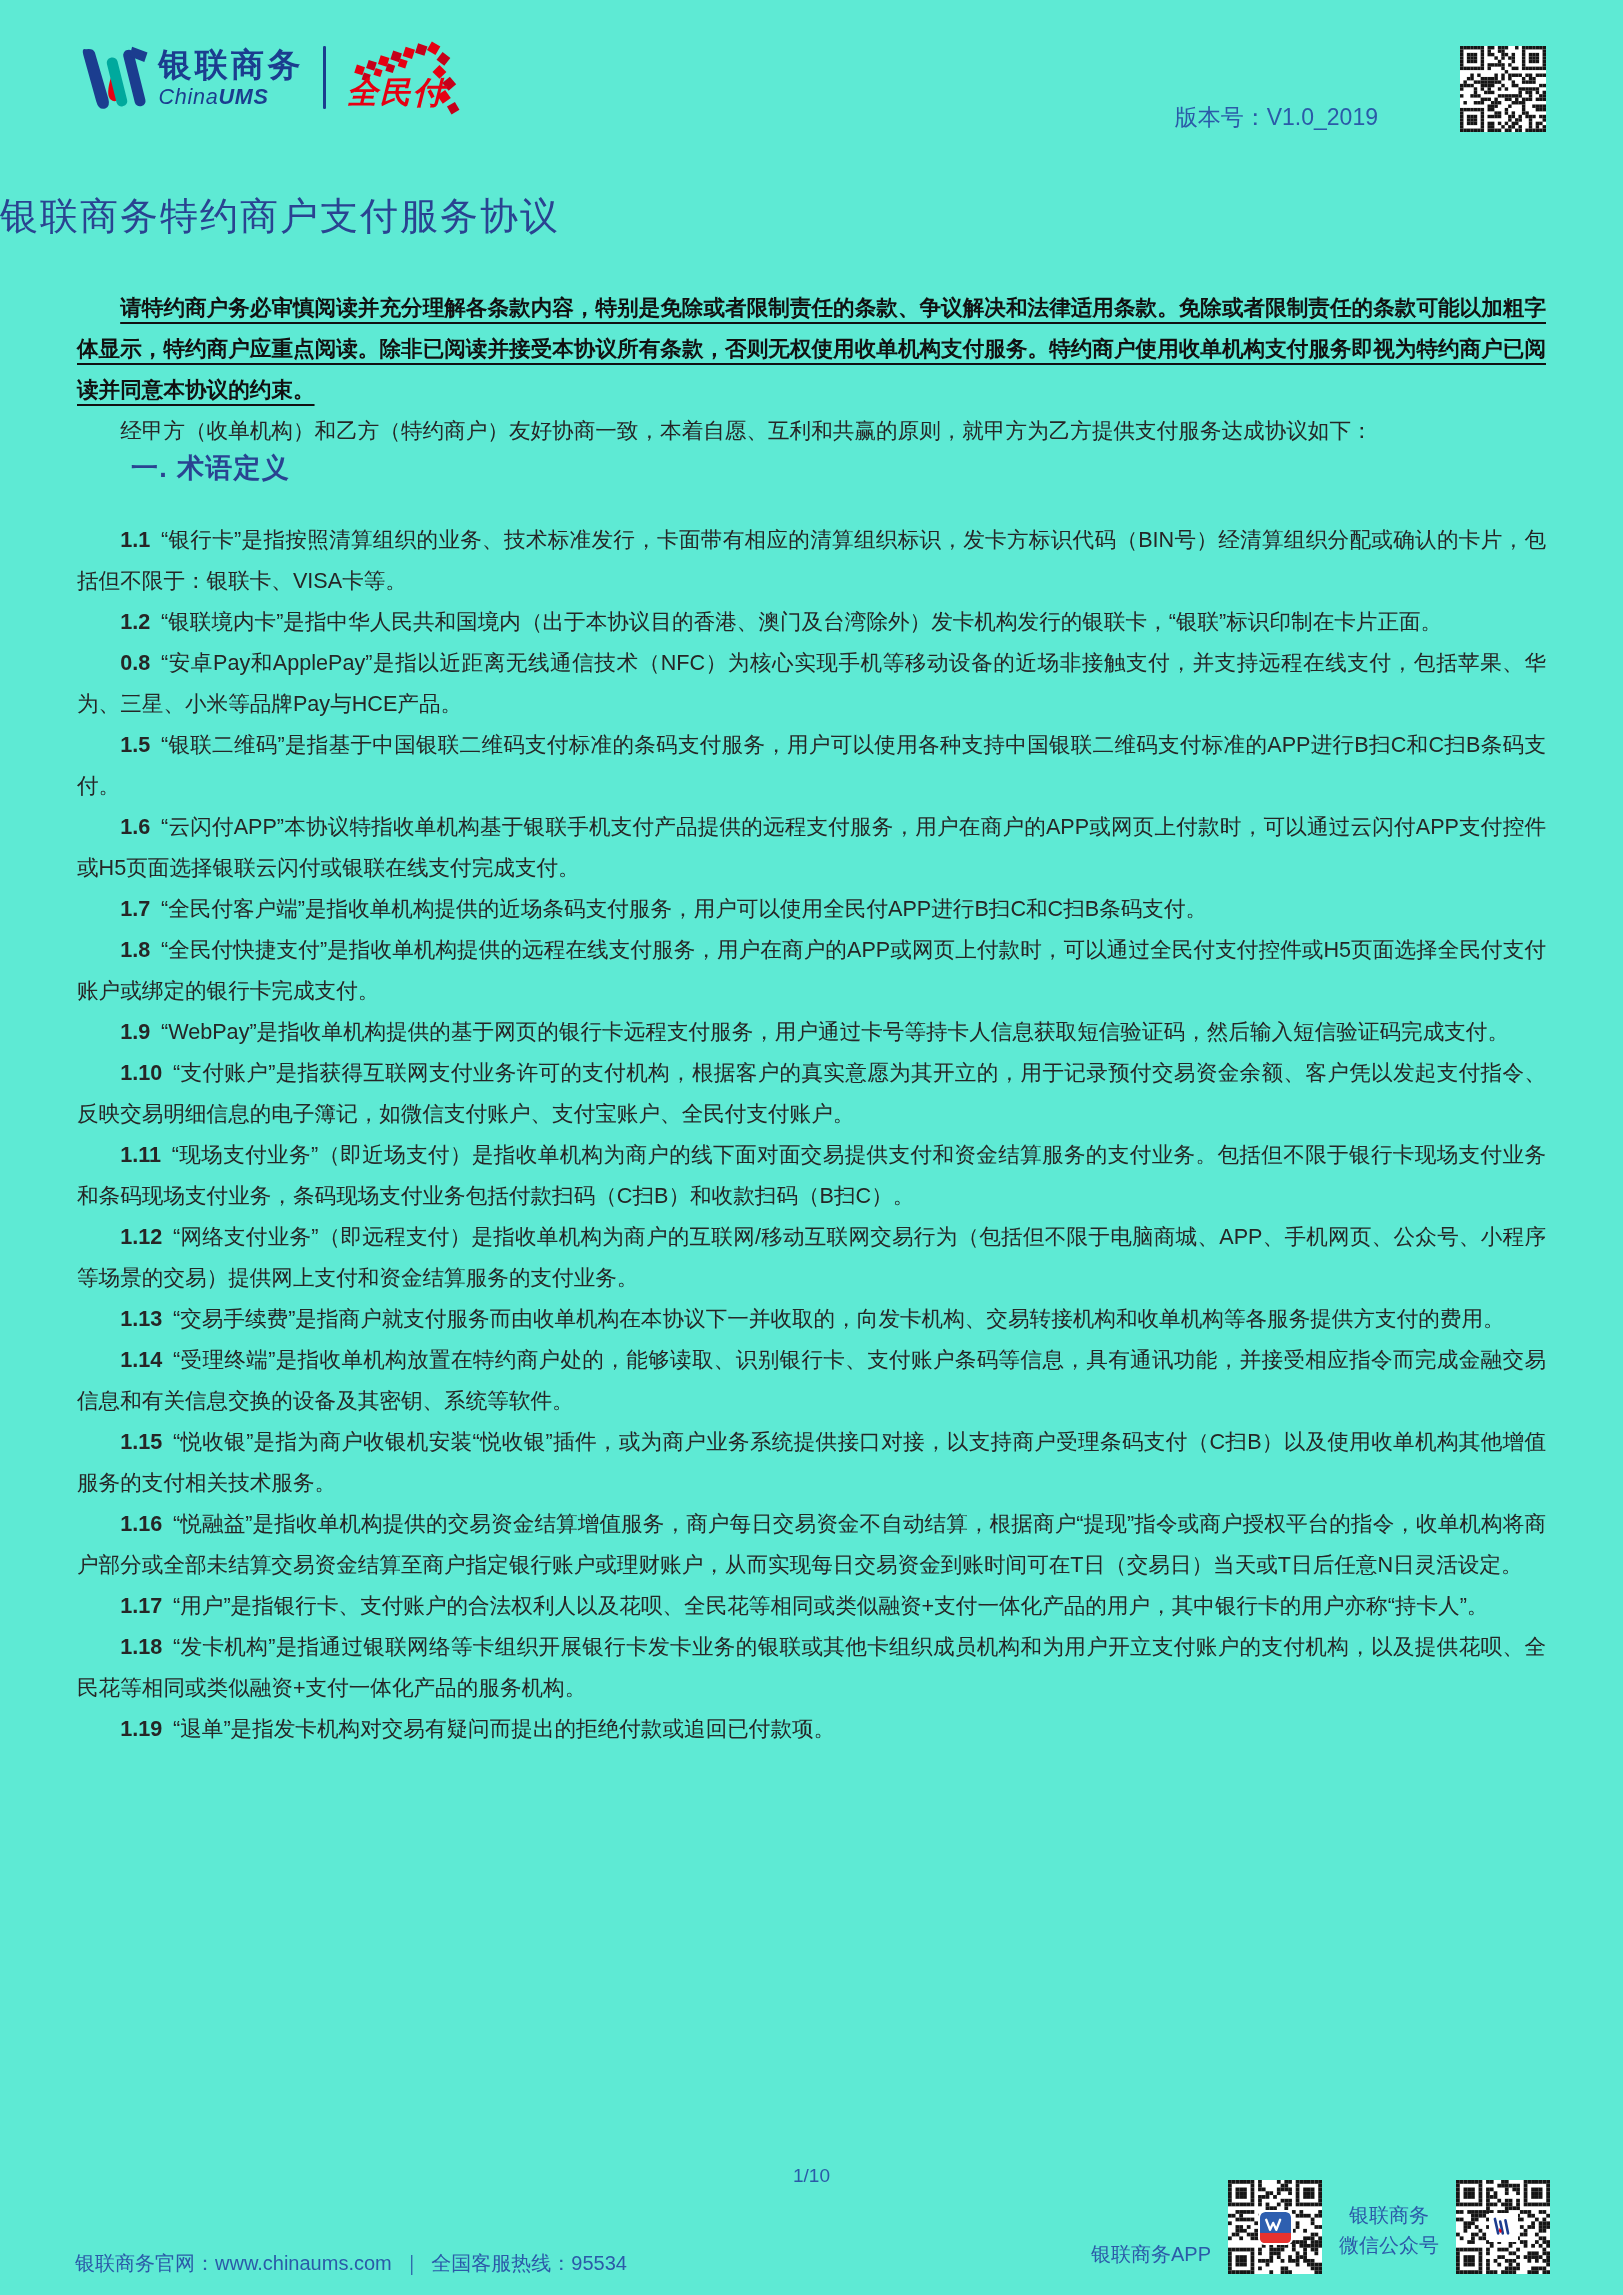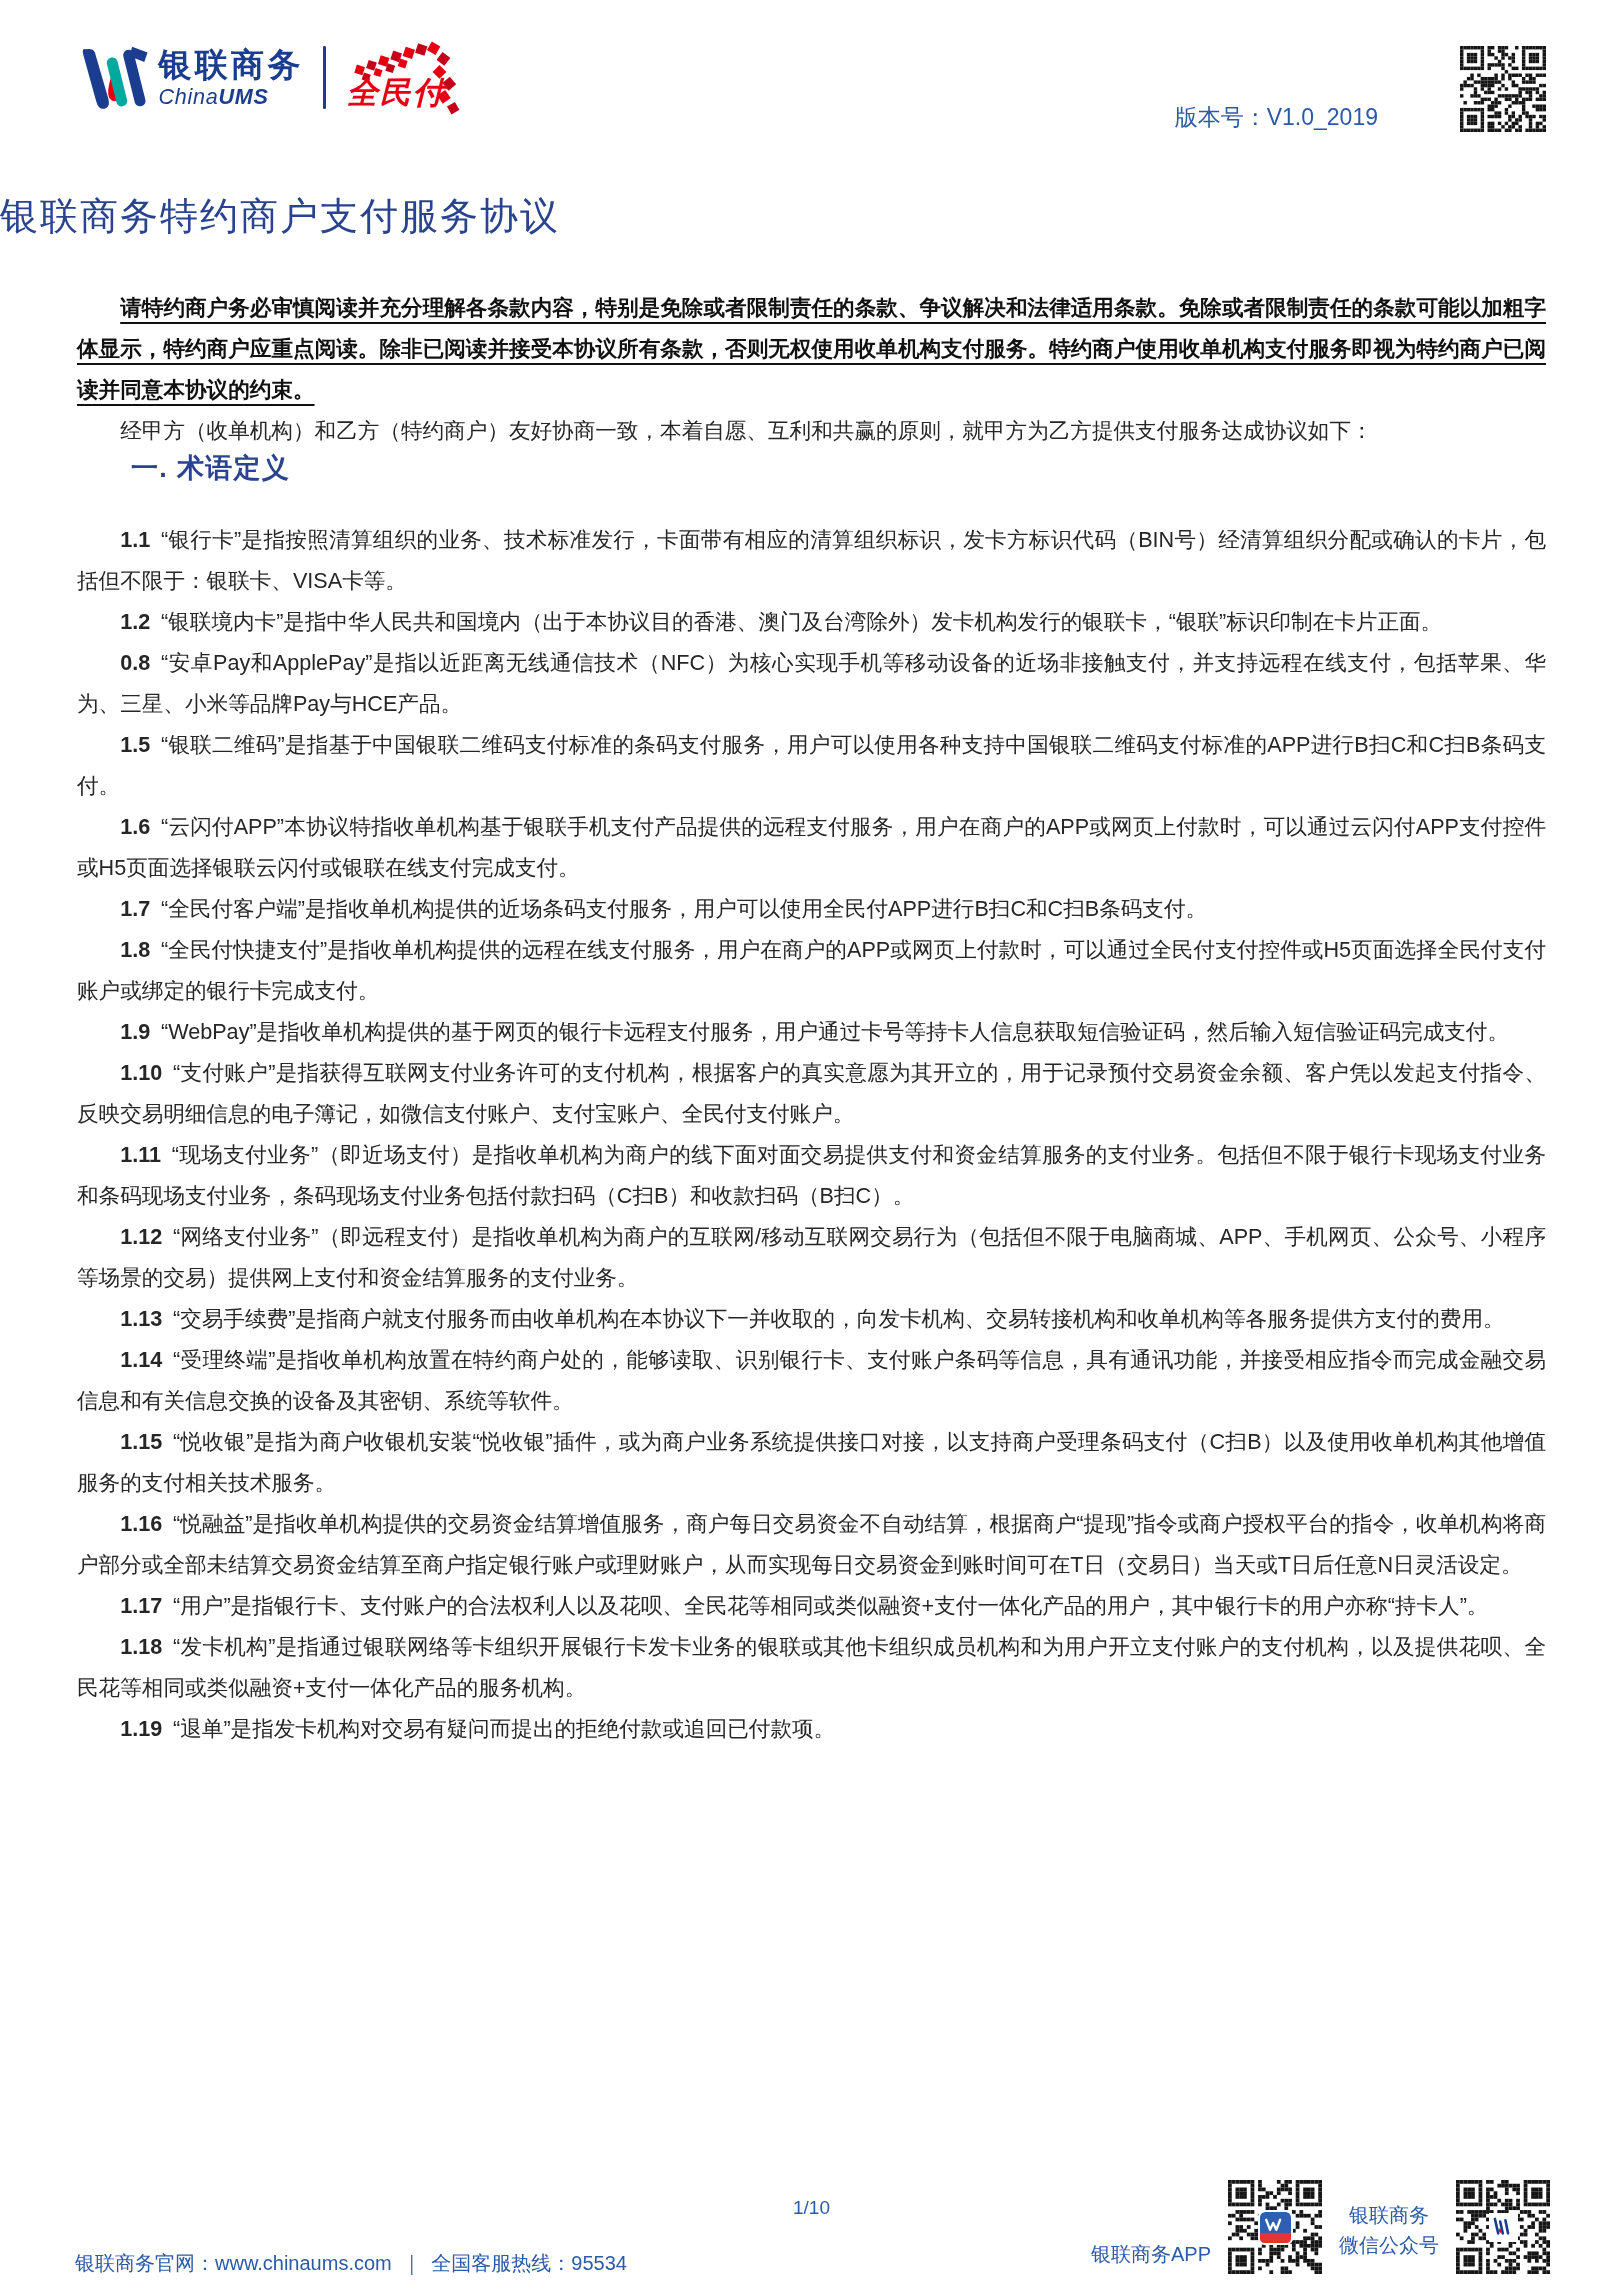--- a/index.html
+++ b/index.html
@@ -5,21 +5,21 @@
   :root{
     --title-blue:#2a4391;
     --accent-blue:#2b5aa8;
     --logo-blue:#1b3d8f;
     --logo-red:#e60012;
     --logo-teal:#00a99d;
     --body-ink:#262626;
   }
   html,body{margin:0;padding:0;background:#888;}
   .page{
-    position:relative;width:1623px;height:2295px;background:#ffffff;
+    position:relative;width:1623px;height:2295px;background:#5eead4;
     font-family:"Liberation Sans","DejaVu Sans",sans-serif;color:var(--body-ink);
     margin:0 auto;overflow:hidden;
   }
   
   .header{position:absolute;top:34px;left:75px;right:75px;height:92px;}
   .brand{position:absolute;left:0;top:3.9px;display:flex;align-items:center;}
   .brand-mark{width:77px;height:77px;flex:0 0 auto;}
   .brand-mark svg{width:100%;height:100%;display:block;}
   .brand-text{display:flex;flex-direction:column;margin-left:6.5px;line-height:1;}
   .brand-cn{font-size:33px;font-weight:700;color:var(--logo-blue);letter-spacing:3.3px;}
@@ -41,21 +41,21 @@
   .content p{margin:0;text-indent:2em;}
   .intro-bold{font-weight:700;color:#111;
     text-decoration:underline;text-decoration-thickness:2px;text-underline-offset:6.5px;}
   .intro-normal{margin-top:37px;}
   .sec-heading{margin-top:37px;font-size:27px;line-height:35px;font-weight:700;
     color:var(--title-blue);text-indent:0;letter-spacing:1.3px;}
   .terms{margin-top:33px;}
   .terms p b{font-weight:700;}
   
   .page-num{position:absolute;top:2165px;left:0;width:100%;text-align:center;
-    font-size:19px;color:var(--accent-blue);margin-top:32px;}
+    font-size:19px;color:var(--accent-blue);}
   .footer-left{position:absolute;left:75px;top:2250px;font-size:20px;color:var(--accent-blue);
     display:flex;gap:10px;white-space:nowrap;}
   .footer-right{position:absolute;right:73px;top:2180px;display:flex;align-items:flex-end;
     gap:17px;color:var(--accent-blue);}
   .app-qr-label{font-size:20px;margin-bottom:6.5px;white-space:nowrap;}
   .wx-qr-label{font-size:20px;line-height:30px;text-align:center;margin-bottom:14.4px;white-space:nowrap;}
   .qr-small{width:94px;height:94px;}
   .qr-badge{position:absolute;inset:0;margin:auto;width:31px;height:31px;border:2px solid #fff;border-radius:6.5px;overflow:hidden;background:#fff;}
   .qr-badge svg{width:100%;height:100%;display:block;}
   .qr-badge2{position:absolute;inset:0;margin:auto;width:29px;height:29px;background:#fff;display:flex;align-items:center;justify-content:center;}

